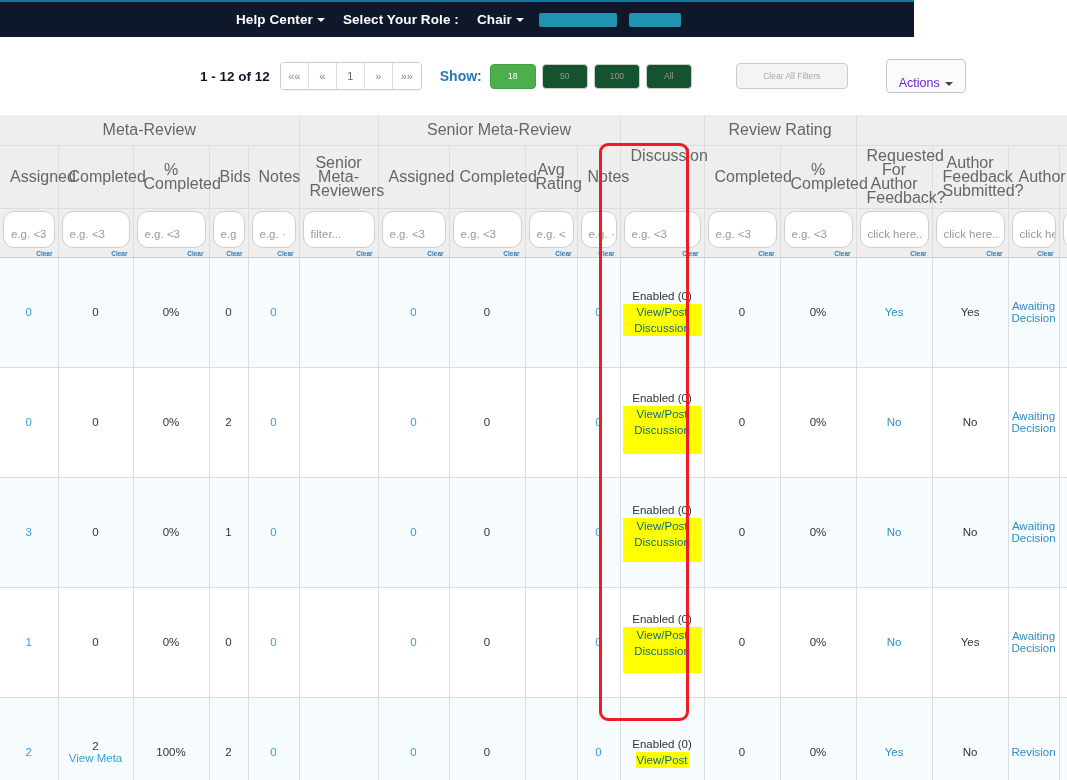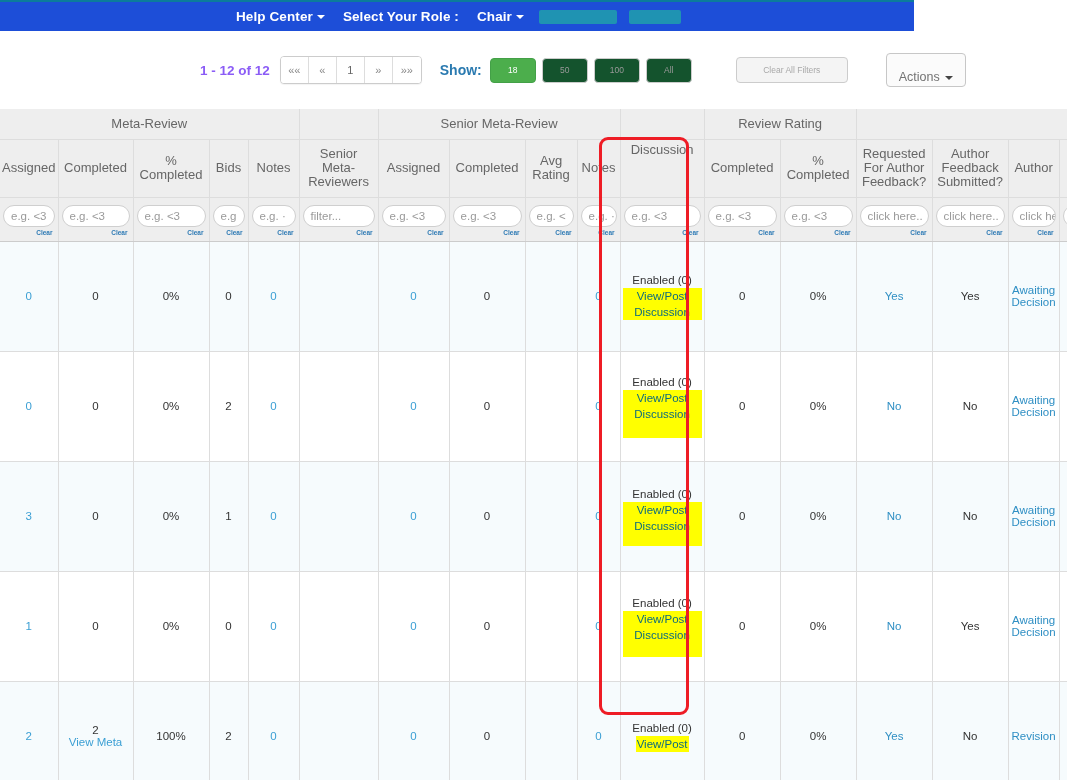--- a/index.html
+++ b/index.html
@@ -6,22 +6,22 @@
   html, body {
     margin: 0; padding: 0;
     width: 1067px; height: 780px;
     overflow: hidden;
     background: #ffffff;
     font-family: "Liberation Sans", sans-serif;
   }
 
   
   .topbar {
-    height: 31px;
-    background: #1d4ed8;
+    height: 37px;
+    background: #0f172a;
     border-top: 2px solid #0b7c9c;
     display: flex;
     align-items: center;
     justify-content: center;
     gap: 0px;
     width: 914px;
     position: relative;
   }
   .topbar-right-fill {
     position: absolute;
@@ -57,21 +57,21 @@
   
   .toolbar {
     height: 78px;
     display: flex;
     align-items: center;
     padding-left: 200px;
     gap: 0;
     background: #fff;
   }
   .range-label {
-    color: #8b5cf6;
+    color: #0f172a;
     font-size: 13.5px;
     font-weight: bold;
     margin-right: 10px;
     white-space: nowrap;
   }
   .pager {
     display: flex;
     border: 1px solid #cccccc;
     border-radius: 4px;
     overflow: hidden;
@@ -127,21 +127,21 @@
     font-family: "Liberation Sans", sans-serif;
     cursor: pointer;
   }
   .actionsbtn {
     height: 28px;
     padding: 16px 12px;
     margin-left: 38px;
     border: 1px solid #c7c7c7;
     border-radius: 4px;
     background: #fbfbfb;
-    color: #737373;
+    color: #6d28d9;
     font-size: 12.5px;
     font-family: "Liberation Sans", sans-serif;
     cursor: pointer;
   }
   .actionsbtn .caret {
     display: inline-block;
     width: 0; height: 0;
     margin-left: 5px;
     vertical-align: middle;
     border-left: 4px solid transparent;
@@ -160,50 +160,50 @@
   table.grid th, table.grid td {
     border-right: 1px solid #dddddd;
     border-bottom: 1px solid #dddddd;
     vertical-align: middle;
     text-align: center;
     font-weight: normal;
   }
   thead th {
     background: #eeeeee;
     color: #666666;
-    font-size: 13px;
+    font-size: 16px;
     line-height: 14px;
-    padding: 3px 2px;
+    padding: 3px 10px;
   }
   thead tr.grouprow th {
     height: 30px;
     border-bottom: 1px solid #dddddd;
   }
   thead tr.grouprow th.blank {
     background: #eeeeee;
     border-right: 1px solid #dddddd;
   }
   thead tr.colrow th { height: 58px; }
 
   tr.filterrow td {
     background: #eeeeee;
     height: 44px;
     padding: 2px 3px 0 3px;
     border-bottom: 1px solid #cccccc;
   }
   .fbox {
     display: block;
     width: 100%;
-    height: 22px;
+    height: 37px;
     border: 1px solid #cfcfcf;
     border-radius: 11px;
     background: #ffffff;
     color: #9a9a9a;
     font-size: 11.5px;
-    padding: 0 7px;
+    padding: 12px 7px;
     font-family: "Liberation Sans", sans-serif;
     overflow: hidden;
     white-space: nowrap;
     line-height: 20px;
     text-align: left;
   }
   .clearlink {
     display: block;
     text-align: right;
     color: #2f7bb5;

